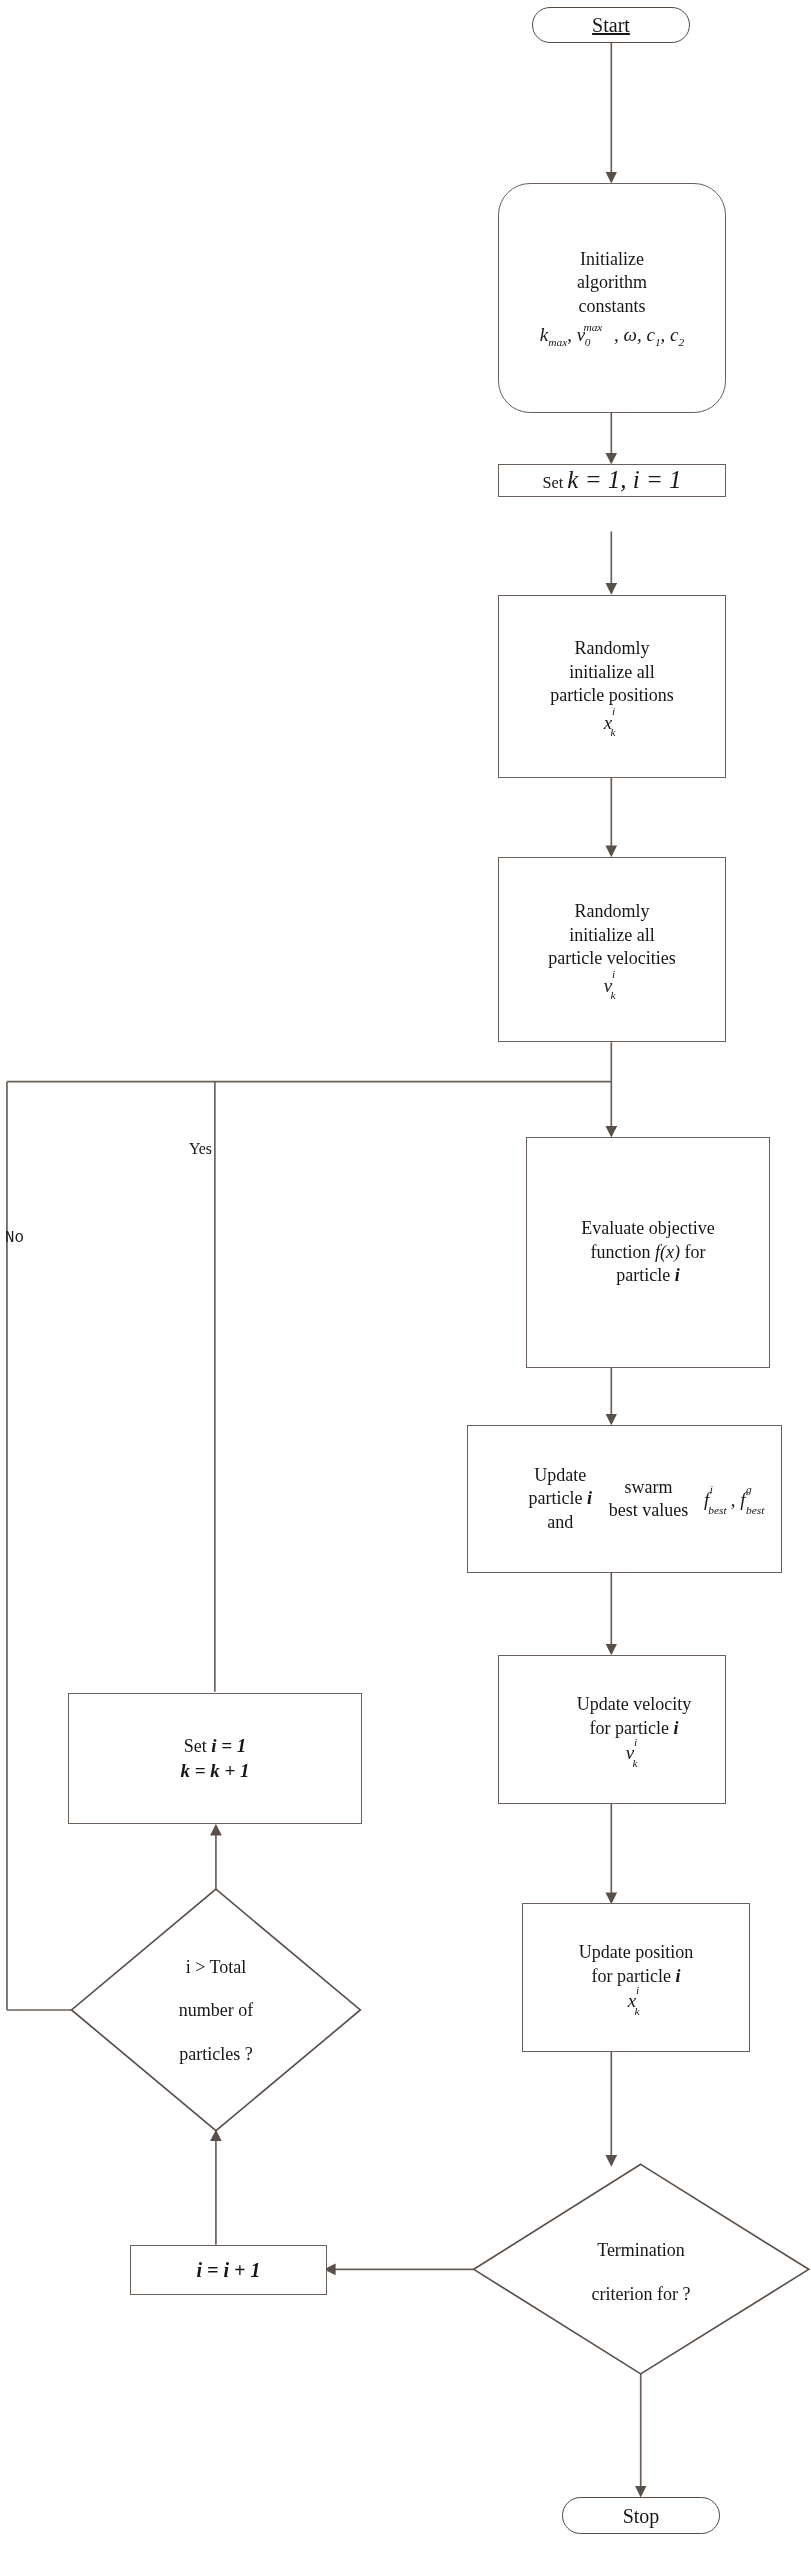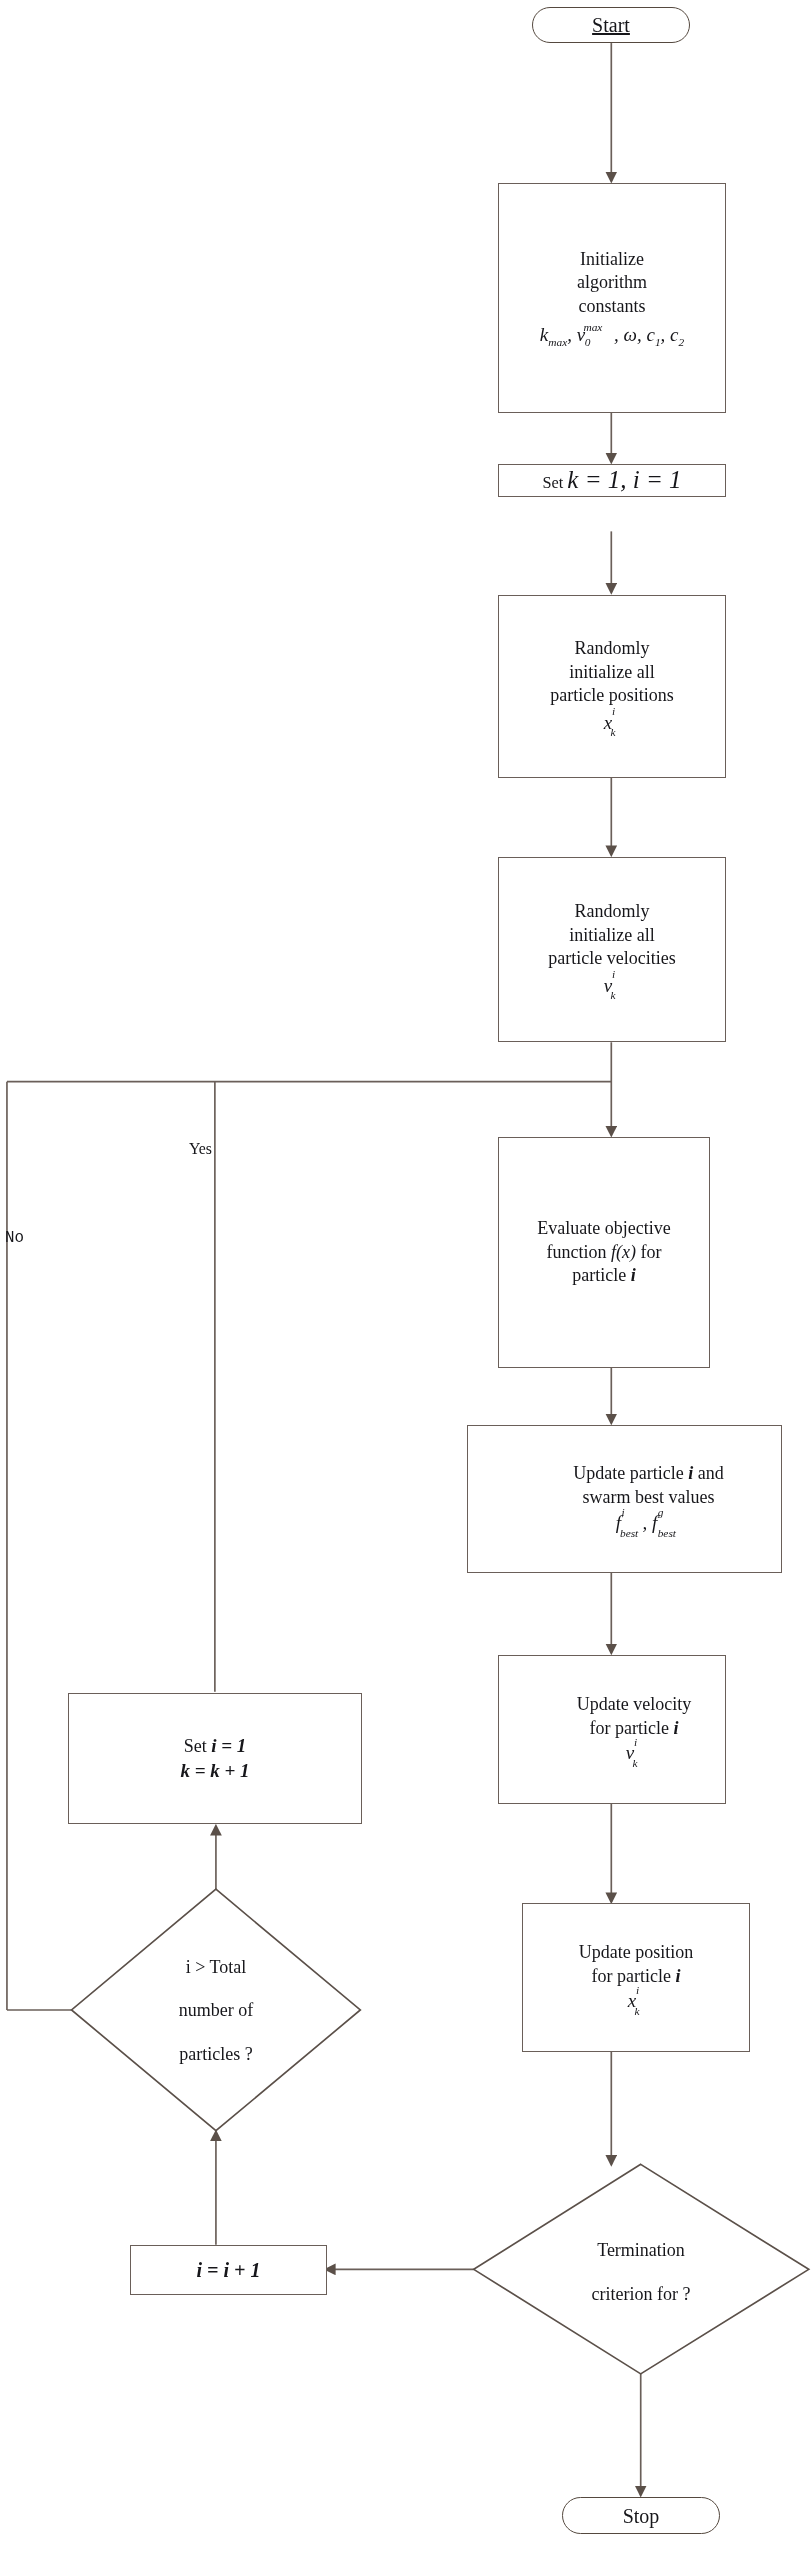--- a/index.html
+++ b/index.html
@@ -147,21 +147,21 @@
       <polygon points="411,3598 686,3828 411,4058 136,3828" fill="#ffffff" stroke="#5b5049" stroke-width="3.2"></polygon>
 
       <polygon points="1220,4122 1540,4322 1220,4521 902,4322" fill="#ffffff" stroke="#5b5049" stroke-width="3.2"></polygon>
     </g>
   </svg>
 
   <div class="node terminator" style="left:532px; top:7.4px; width:158px; height:36px;text-decoration:underline;">
     <span class="node-label t-term">Start</span>
   </div>
 
-  <div class="node box" style="left:498px; top:183px; width:228px; height:230px; flex-direction:column;">
+  <div class="node box" style="left:498px; top:183px; width:228px; height:230px; flex-direction:column;border-radius:32px;">
     <span class="node-label t-plain">Initialize</span>
     <span class="node-label t-plain">algorithm</span>
     <span class="node-label t-plain">constants</span>
     <span class="node-label" style="margin-top:5.3px;">
       <span class="formula"><span class="mathit">k</span><sub>max</sub>, <span class="mathit">v</span><sub style="position:relative; left:-0.5px;">0</sub><sup style="position:relative; left:-7.4px; top:-0.30em;">max</sup><span style="display:inline-block;width:4.2px;"></span>, ω, <span class="mathit">c</span><sub>1</sub>, <span class="mathit">c</span><sub>2</sub></span>
     </span>
   </div>
 
   <div class="node box" style="left:498px; top:464px; width:228px; height:33px;">
     <span class="node-label">
@@ -180,31 +180,31 @@
 
   <div class="node box" style="left:498px; top:857px; width:228px; height:185px; flex-direction:column;">
     <span class="node-label t-plain">Randomly</span>
     <span class="node-label t-plain">initialize all</span>
     <span class="node-label t-plain">particle velocities</span>
     <span class="node-label" style="margin-top:3.2px;">
       <span class="formula"><span class="mathit">v</span><sup style="position:relative; top:-0.55em;">i</sup><sub style="position:relative; left:-4.7px; top:0.25em;">k</sub></span>
     </span>
   </div>
 
-  <div class="node box" style="left:498px; top:1137px; width:212px; height:231px; flex-direction:column;">
+  <div class="node box" style="left:526px; top:1137px; width:244px; height:231px; flex-direction:column;">
     <span class="node-label t-plain">Evaluate objective</span>
     <span class="node-label t-plain">
       <span>function </span><span class="mathit">f(x)</span><span> for</span>
     </span>
     <span class="node-label t-plain">
       <span>particle </span><span class="mathbi">i</span>
     </span>
   </div>
 
-  <div class="node box" style="left:467px; top:1425px; width:315px; height:148px; flex-direction:column;padding-left:48px;">
+  <div class="node box" style="left:467px; top:1425px; width:315px; height:148px; flex-direction:row;padding-left:48px;">
     <span class="node-label t-plain">
       <span>Update particle </span><span class="mathbi">i</span><span> and</span>
     </span>
     <span class="node-label t-plain">swarm best values</span>
     <span class="node-label" style="margin-top:2.1px;">
       <span class="formula"><span class="mathit">f</span><sup style="position:relative; top:-0.50em; left:0.5px;">i</sup><sub style="position:relative; left:-4.2px; top:0.30em;">best</sub>, <span class="mathit">f</span><sup style="position:relative; top:-0.50em; left:0.5px;">g</sup><sub style="position:relative; left:-5.3px; top:0.30em;">best</sub></span>
     </span>
   </div>
 
   <div class="node box" style="left:498px; top:1655px; width:228px; height:149px; flex-direction:column;padding-left:44px;">

